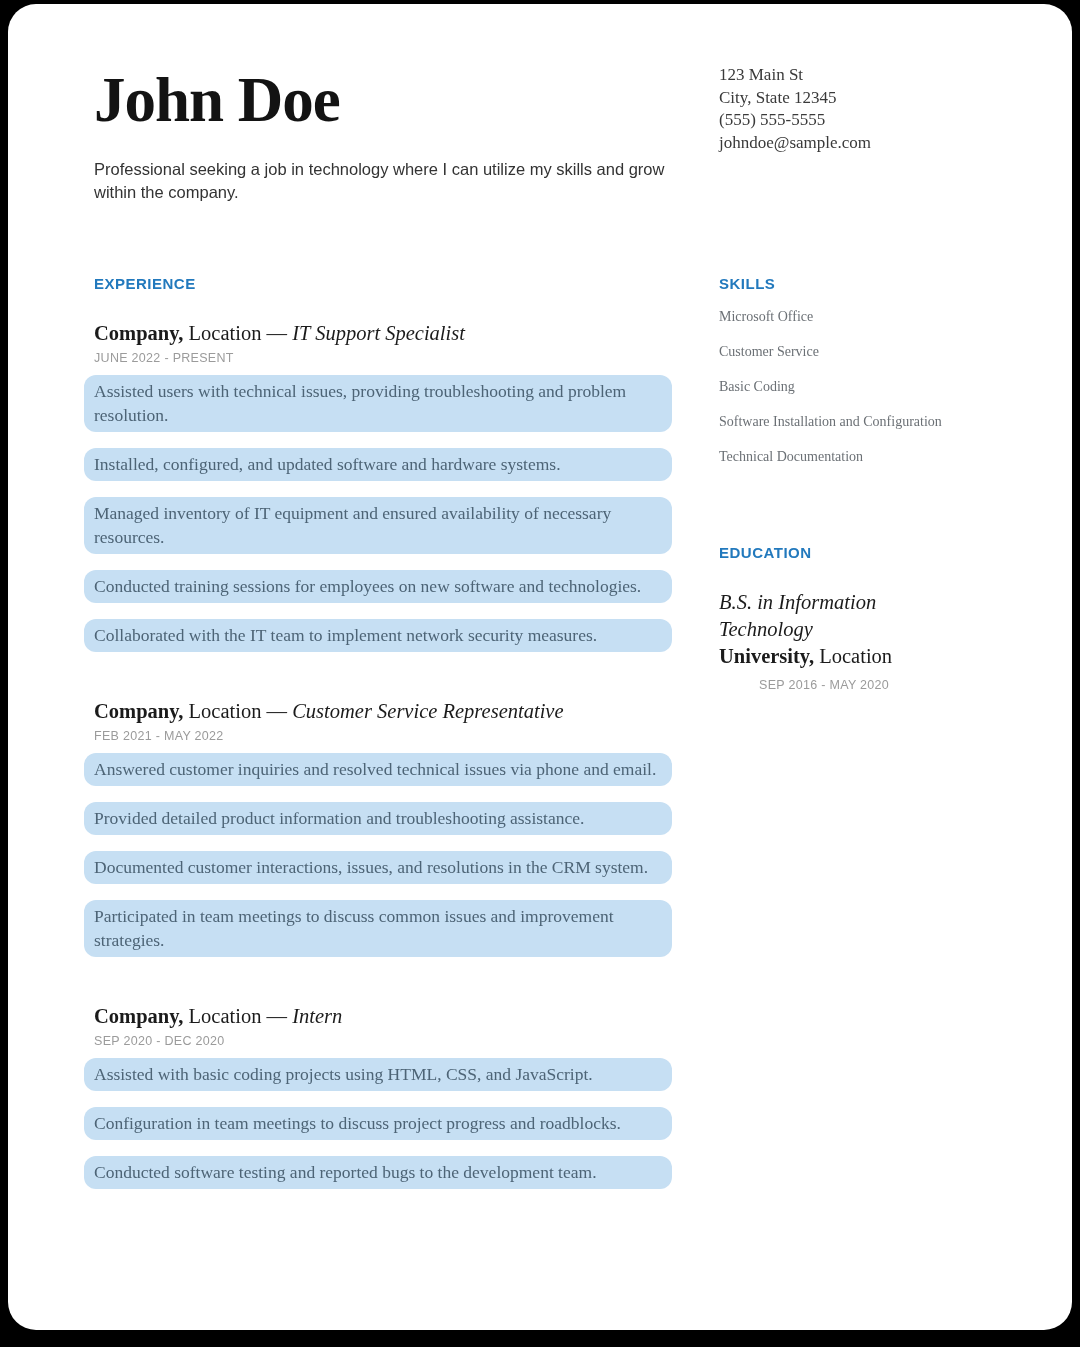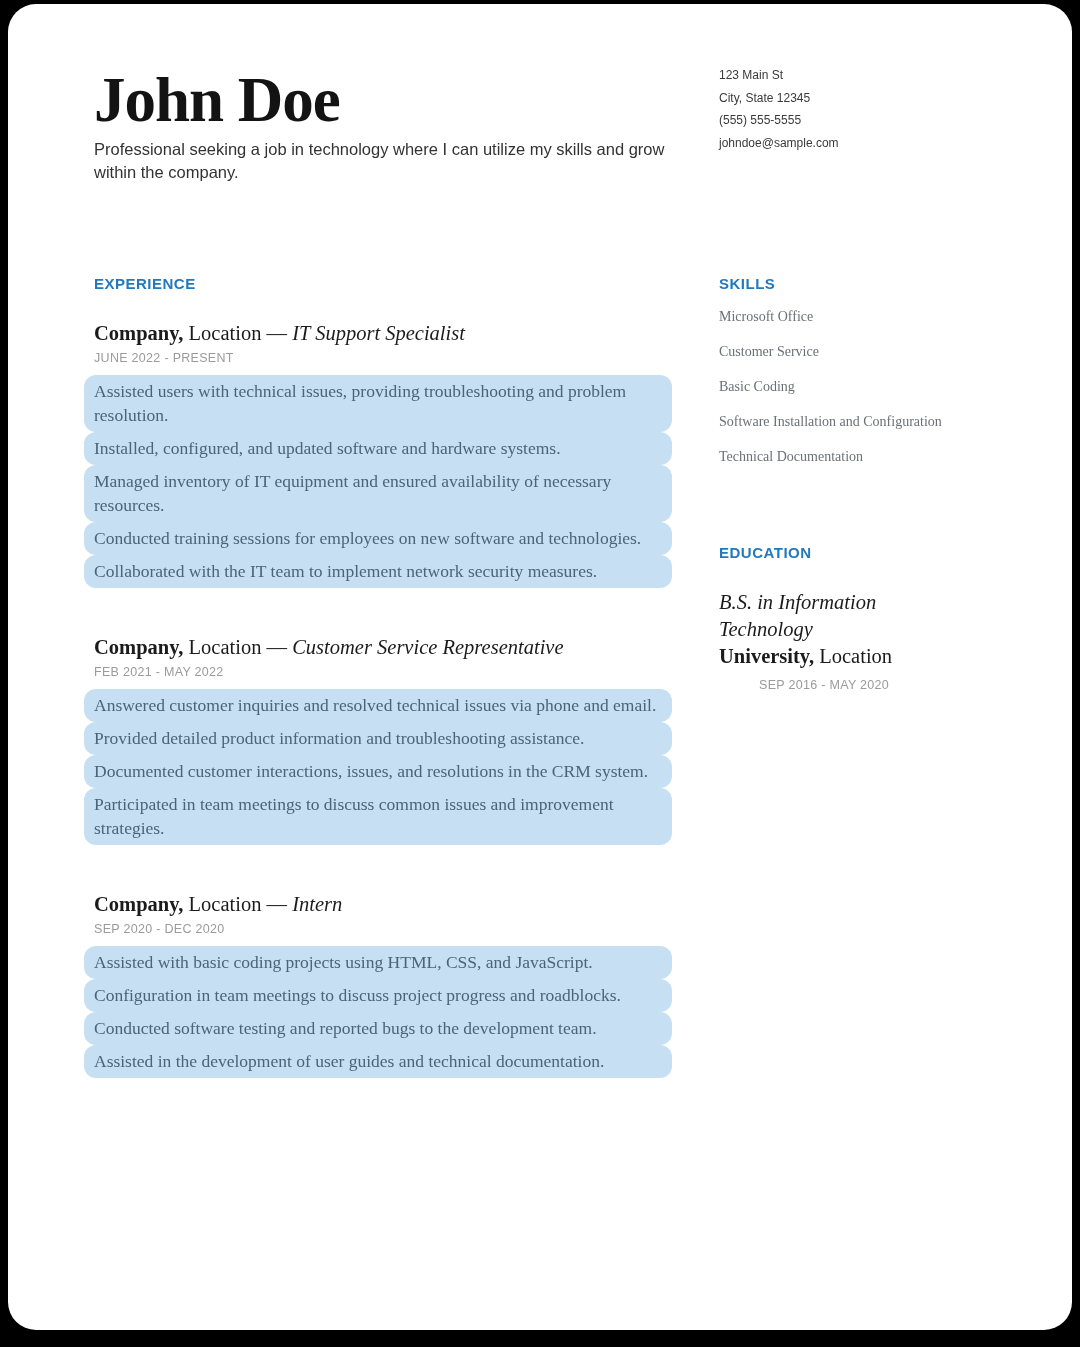--- a/index.html
+++ b/index.html
@@ -31,31 +31,32 @@
   }
   .name{
     font-family:"Liberation Serif","DejaVu Serif",serif;
     font-weight:700;
     font-size:63px;
     line-height:72px;
     color:#131313;
     letter-spacing:-1px;
   }
   .summary{
-    margin-top:2px;
+    margin-top:22px;
     font-size:16.5px;
     line-height:23px;
     color:#333333;
     max-width:578px;
   }
   .contact{
     position:absolute;left:711px;top:60px;width:300px;
-    font-size:12px;
+    font-size:17px;
     line-height:22.5px;
     color:#3a3a3a;
+    font-family:Liberation Serif, serif;
   }
   
   .section-title{
     font-size:15px;
     font-weight:700;
     letter-spacing:.5px;
     color:var(--accent);
     line-height:16px;
   }
   .dates{
@@ -79,21 +80,21 @@
     line-height:27px;
     color:#1b1b1b;
   }
   .job-title .company{font-weight:700;text-align:center;}
   .job-title .role{font-style:italic;}
   .job .dates{margin:3px 0 9px 10px;}
   .bullet{
     background:var(--highlight);
     border-radius:12px;
     padding:4px 10px 5px 10px;
-    margin-bottom:0;
+    margin-bottom:16px;
     font-family:"Liberation Serif","DejaVu Serif",serif;
     font-size:17.5px;
     line-height:24px;
     color:var(--bullet-ink);
   }
   
   .main-right{
     position:absolute;left:711px;top:272px;width:250px;
   }
   .skills-list{
@@ -179,21 +180,20 @@
       <div class="job-title">
         <span class="company">Company,</span>
         <span>Location</span>
         <span>—</span>
         <span class="role">Intern</span>
       </div>
       <div class="dates">SEP 2020 - DEC 2020</div>
       <div class="bullet">Assisted with basic coding projects using HTML, CSS, and JavaScript.</div>
       <div class="bullet">Configuration in team meetings to discuss project progress and roadblocks.</div>
       <div class="bullet">Conducted software testing and reported bugs to the development team.</div>
-      <div class="bullet">Assisted in the development of user guides and technical documentation.</div>
     </div>
   </div>
 
   <div class="main-right">
     <div class="skills">
       <div class="section-title">SKILLS</div>
       <ul class="skills-list">
         <li>Microsoft Office</li>
         <li>Customer Service</li>
         <li>Basic Coding</li>

